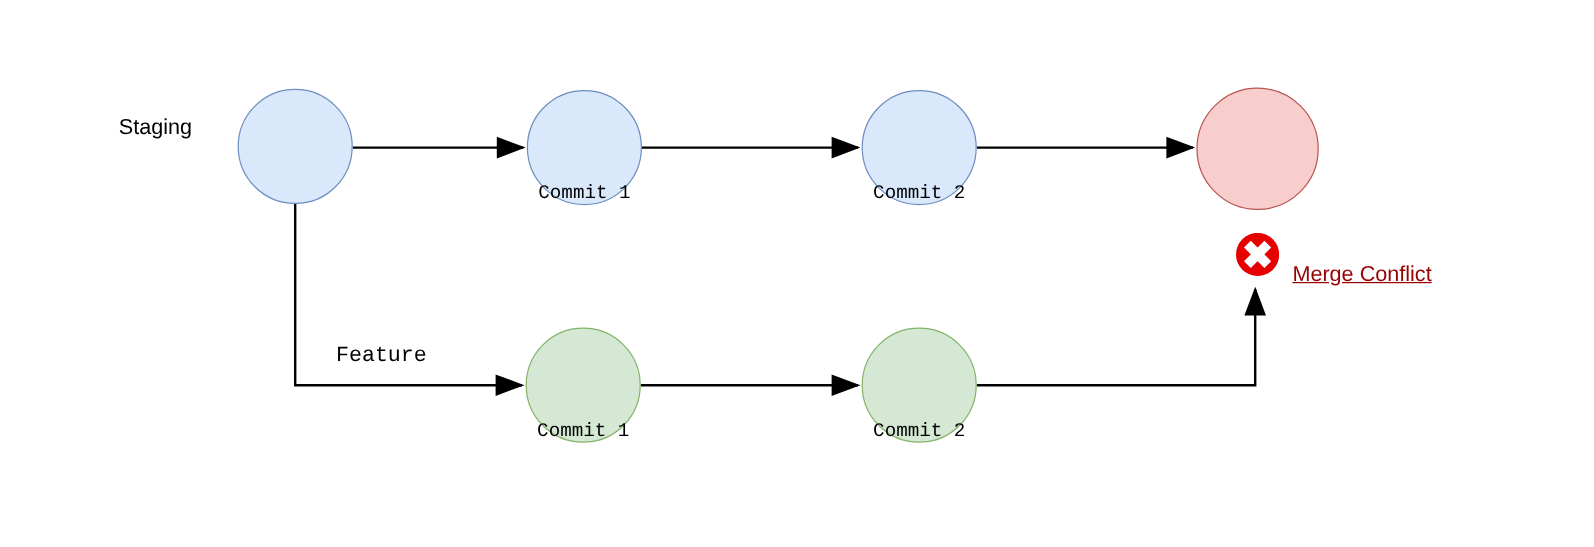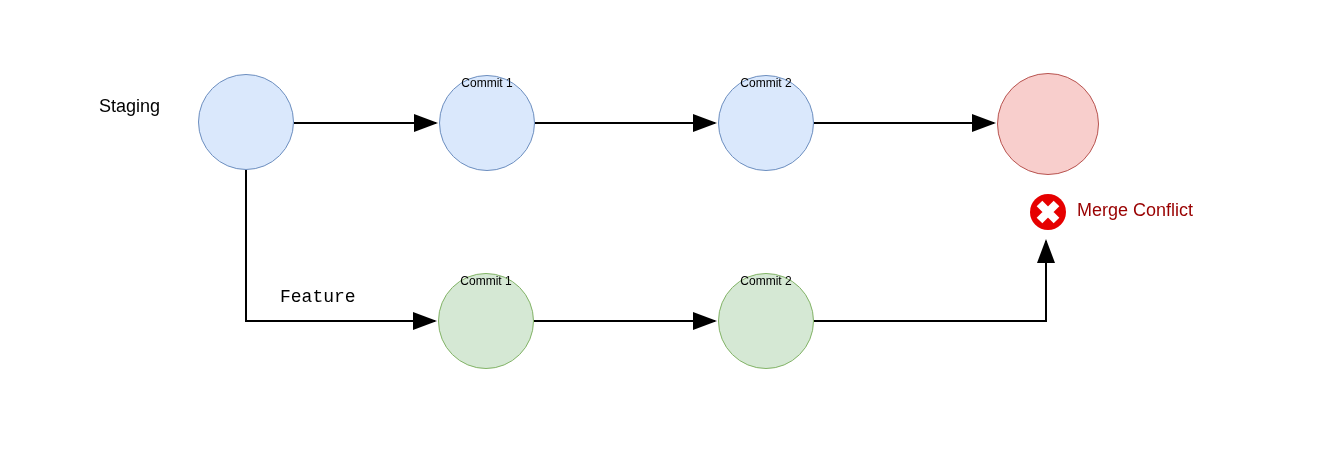--- a/index.html
+++ b/index.html
@@ -41,25 +41,26 @@
   }
   .arrowhead {
     fill: var(--arrow-color);
   }
   .node {
     position: absolute;
     border-radius: 50%;
     box-sizing: border-box;
     border: 1.5px solid;
     display: flex;
-    align-items: flex-start;
+    align-items: flex-end;
     justify-content: center;
-    font-size: 12px;
+    font-size: 16px;
     color: var(--label-text-color);
     text-align: center;
+    font-family: Liberation Mono, monospace;
   }
   .node-staging {
     background: var(--staging-node-fill);
     border-color: var(--staging-node-stroke);
   }
   .node-feature {
     background: var(--feature-node-fill);
     border-color: var(--feature-node-stroke);
   }
   .node-conflict {
@@ -136,15 +137,15 @@
   <div class="node node-feature" style="left:718px; top:273px; width:96px; height:96px;">
     <span>Commit 2</span>
   </div>
 
   <div class="error-icon-wrap">
     <svg viewBox="0 0 36 36" width="36" height="36" xmlns="http://www.w3.org/2000/svg">
       <circle class="error-icon-circle" cx="18" cy="18" r="18"></circle>
       <path class="error-icon-x" d="M9.5,9.5 L26.5,26.5 M26.5,9.5 L9.5,26.5"></path>
     </svg>
   </div>
-  <div class="merge-conflict-label" style="left:1077px; top:200px;">Merge Conflict</div>
+  <div class="merge-conflict-label" style="left:1077px; top:218px;text-decoration:underline;">Merge Conflict</div>
 
 </div>
 
 </body></html>

